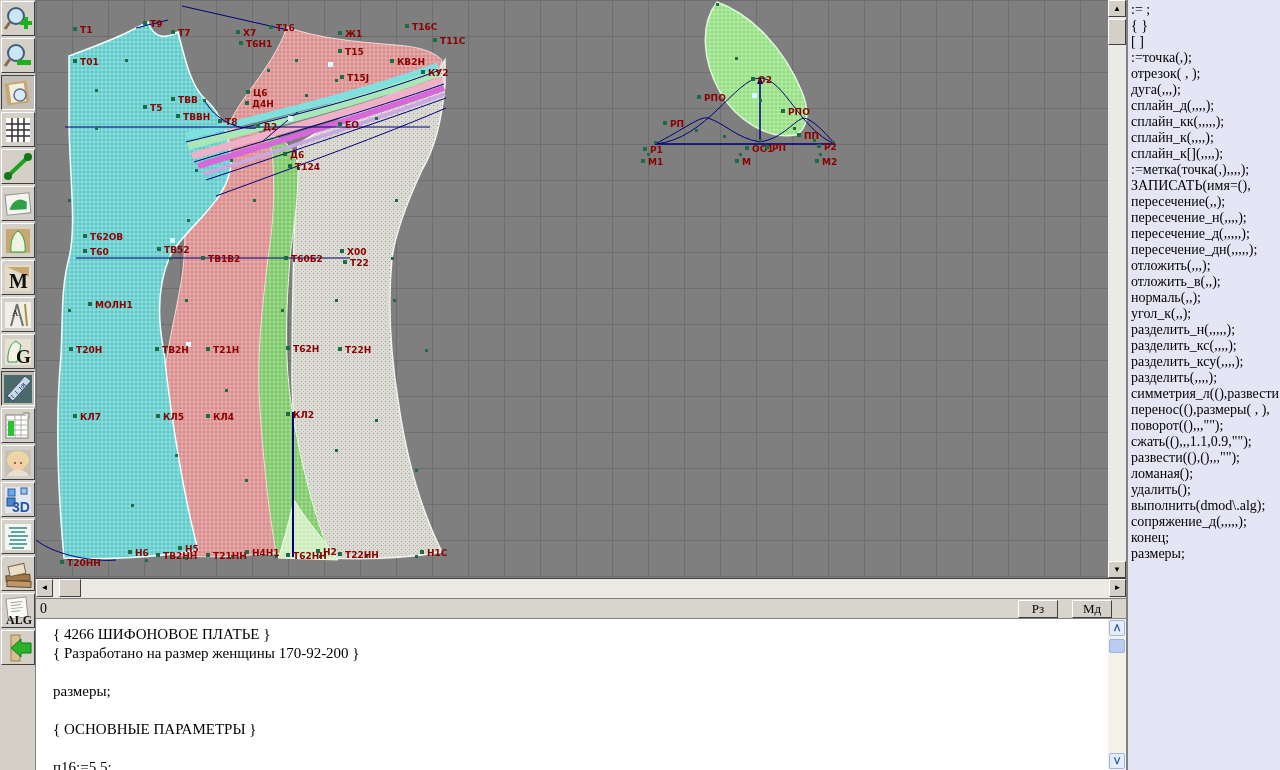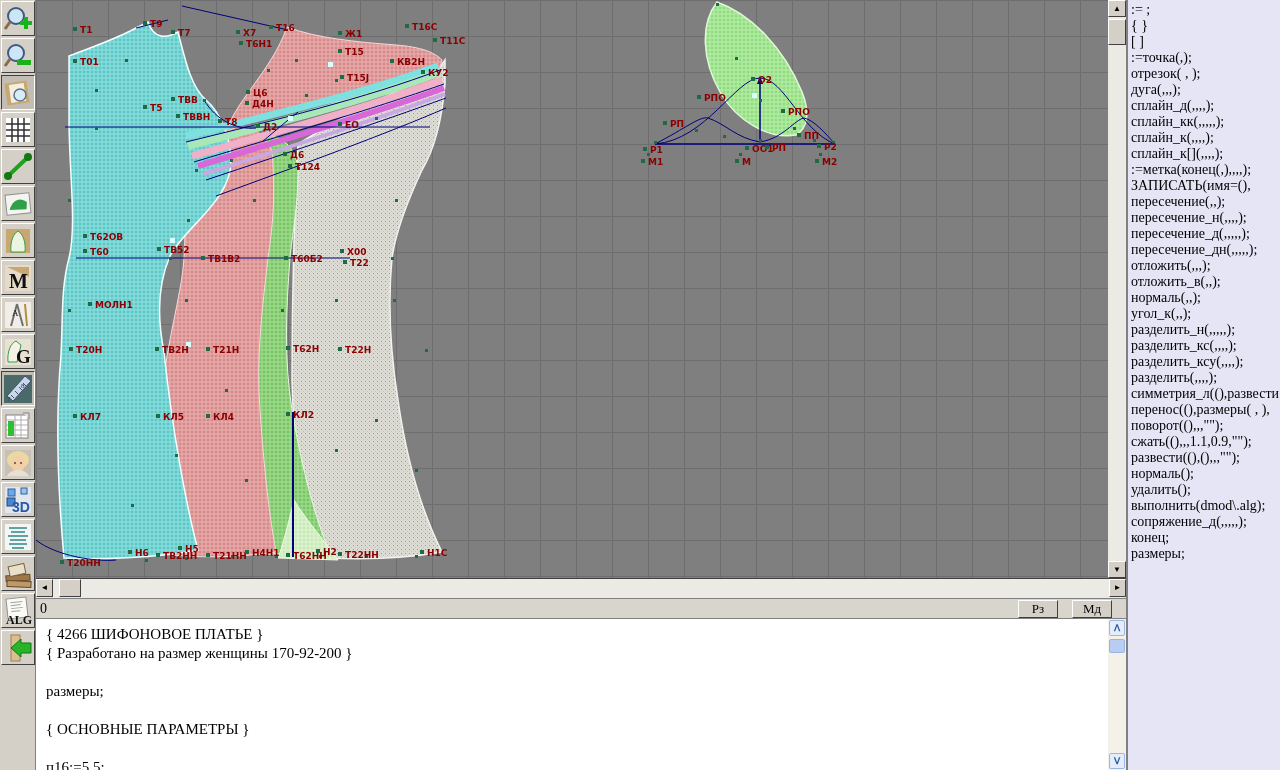--- a/index.html
+++ b/index.html
@@ -48,21 +48,21 @@
                 font-family:"Liberation Serif", serif; font-size:14px; }
   .status-val { padding-left:4px; flex:1; color:#000; }
   .mini-btn { width:40px; height:18px; margin-right:14px; background:#D4D0C8;
               border:1px solid; border-color:#FFFFFF #404040 #404040 #FFFFFF;
               font-family:"Liberation Serif", serif; font-size:13px; text-align:center;
               line-height:16px; }
 
   
   .editor-row { height:152px; display:flex; }
   .editor { width:1072px; height:152px; background:#FFFFFF; border-top:1px solid #808080;
-            padding:6px 0 0 10px; font-family:"Liberation Serif", serif; font-size:15px;
+            padding:6px 0 0 17px; font-family:"Liberation Serif", serif; font-size:15px;
             line-height:19px; color:#000; overflow:hidden; }
   .code-line { white-space:pre; height:19px; }
 
   
   .xpscroll { width:18px; height:152px; background:#F3F1E8; border-top:1px solid #808080;
               display:flex; flex-direction:column; align-items:center; }
   .xpbtn { width:16px; height:16px; margin:1px; background:#E3EDFB; border:1px solid #9EB6E4;
            border-radius:2px; color:#2B579A; font-size:9px; line-height:14px; text-align:center;
            font-weight:bold; flex:none;}
   .xpthumb { width:16px; height:14px; background:#B9CDF2; border:1px solid #98B4E2;
@@ -552,40 +552,40 @@
   <div class="cmd">:= ;</div>
       <div class="cmd">{ }</div>
       <div class="cmd">[ ]</div>
       <div class="cmd">:=точка(,);</div>
       <div class="cmd">отрезок( , );</div>
       <div class="cmd">дуга(,,,);</div>
       <div class="cmd">сплайн_д(,,,,);</div>
       <div class="cmd">сплайн_кк(,,,,,);</div>
       <div class="cmd">сплайн_к(,,,,);</div>
       <div class="cmd">сплайн_к[](,,,,);</div>
-      <div class="cmd">:=метка(конец(,),,,,);</div>
+      <div class="cmd">:=метка(точка(,),,,,);</div>
       <div class="cmd">ЗАПИСАТЬ(имя=(),</div>
       <div class="cmd">пересечение(,,);</div>
       <div class="cmd">пересечение_н(,,,,);</div>
       <div class="cmd">пересечение_д(,,,,,);</div>
       <div class="cmd">пересечение_дн(,,,,,);</div>
       <div class="cmd">отложить(,,,);</div>
       <div class="cmd">отложить_в(,,);</div>
       <div class="cmd">нормаль(,,);</div>
       <div class="cmd">угол_к(,,);</div>
       <div class="cmd">разделить_н(,,,,,);</div>
       <div class="cmd">разделить_кс(,,,,);</div>
       <div class="cmd">разделить_ксу(,,,,);</div>
       <div class="cmd">разделить(,,,,);</div>
       <div class="cmd">симметрия_л((),развести</div>
       <div class="cmd">перенос((),размеры( , ),</div>
       <div class="cmd">поворот((),,,"");</div>
       <div class="cmd">сжать((),,,1.1,0.9,"");</div>
       <div class="cmd">развести((),(),,,"");</div>
-      <div class="cmd">нормаль();</div>
+      <div class="cmd">ломаная();</div>
       <div class="cmd">удалить();</div>
       <div class="cmd">выполнить(dmod\.alg);</div>
       <div class="cmd">сопряжение_д(,,,,,);</div>
       <div class="cmd">конец;</div>
       <div class="cmd">размеры;</div>
     </div>
 
 </div>
 
 </body></html>

